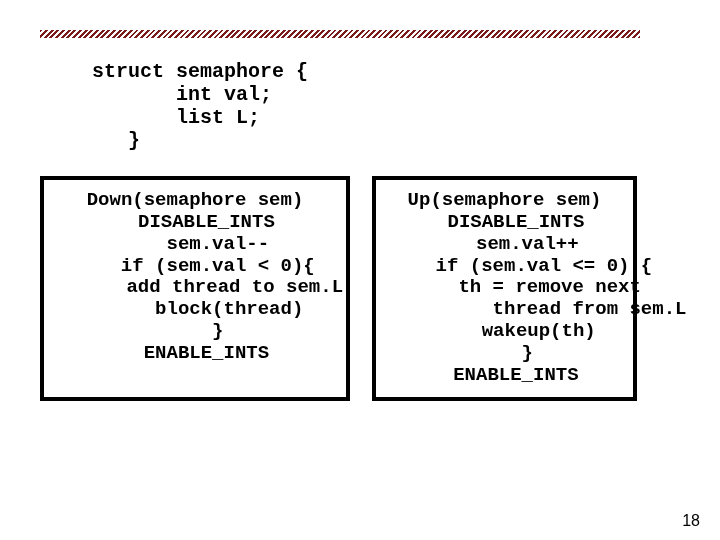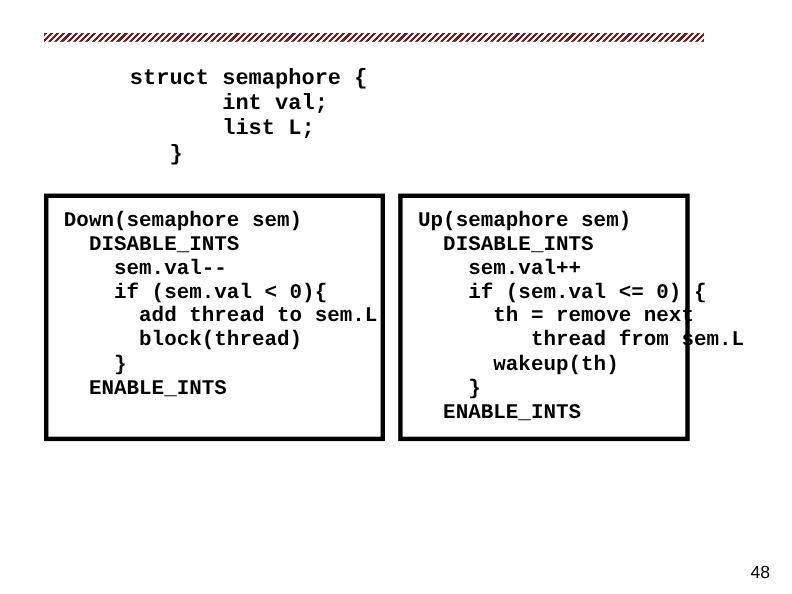--- a/index.html
+++ b/index.html
@@ -39,25 +39,26 @@
     margin-bottom: 22px;
   }
   .mono {
     font-family: "Courier New", Courier, monospace;
     font-size: 20px;
     line-height: 1.15;
     font-weight: bold;
     white-space: pre;
   }
   .struct {
-    margin: 0 0 24px 78px;
+    margin: 0 0 24px 52px;
   }
   .cols {
     display: flex;
-    gap: 12px;
+    gap: 22px;
+    text-align: center;
   }
   .codebox {
     border: 4px solid #000;
     padding: 10px 14px;
     font-family: "Courier New", Courier, monospace;
     font-size: 19px;
     line-height: 1.15;
     font-weight: bold;
     white-space: pre;
     box-sizing: border-box;
@@ -102,15 +103,15 @@
   DISABLE_INTS
     sem.val++
     if (sem.val &lt;= 0) {
       th = remove next
          thread from sem.L
       wakeup(th)
     }
   ENABLE_INTS</div>
   </div>
 
-  <div class="pagenum">48</div>
+  <div class="pagenum">18</div>
 
 </div>
 
 </body></html>

